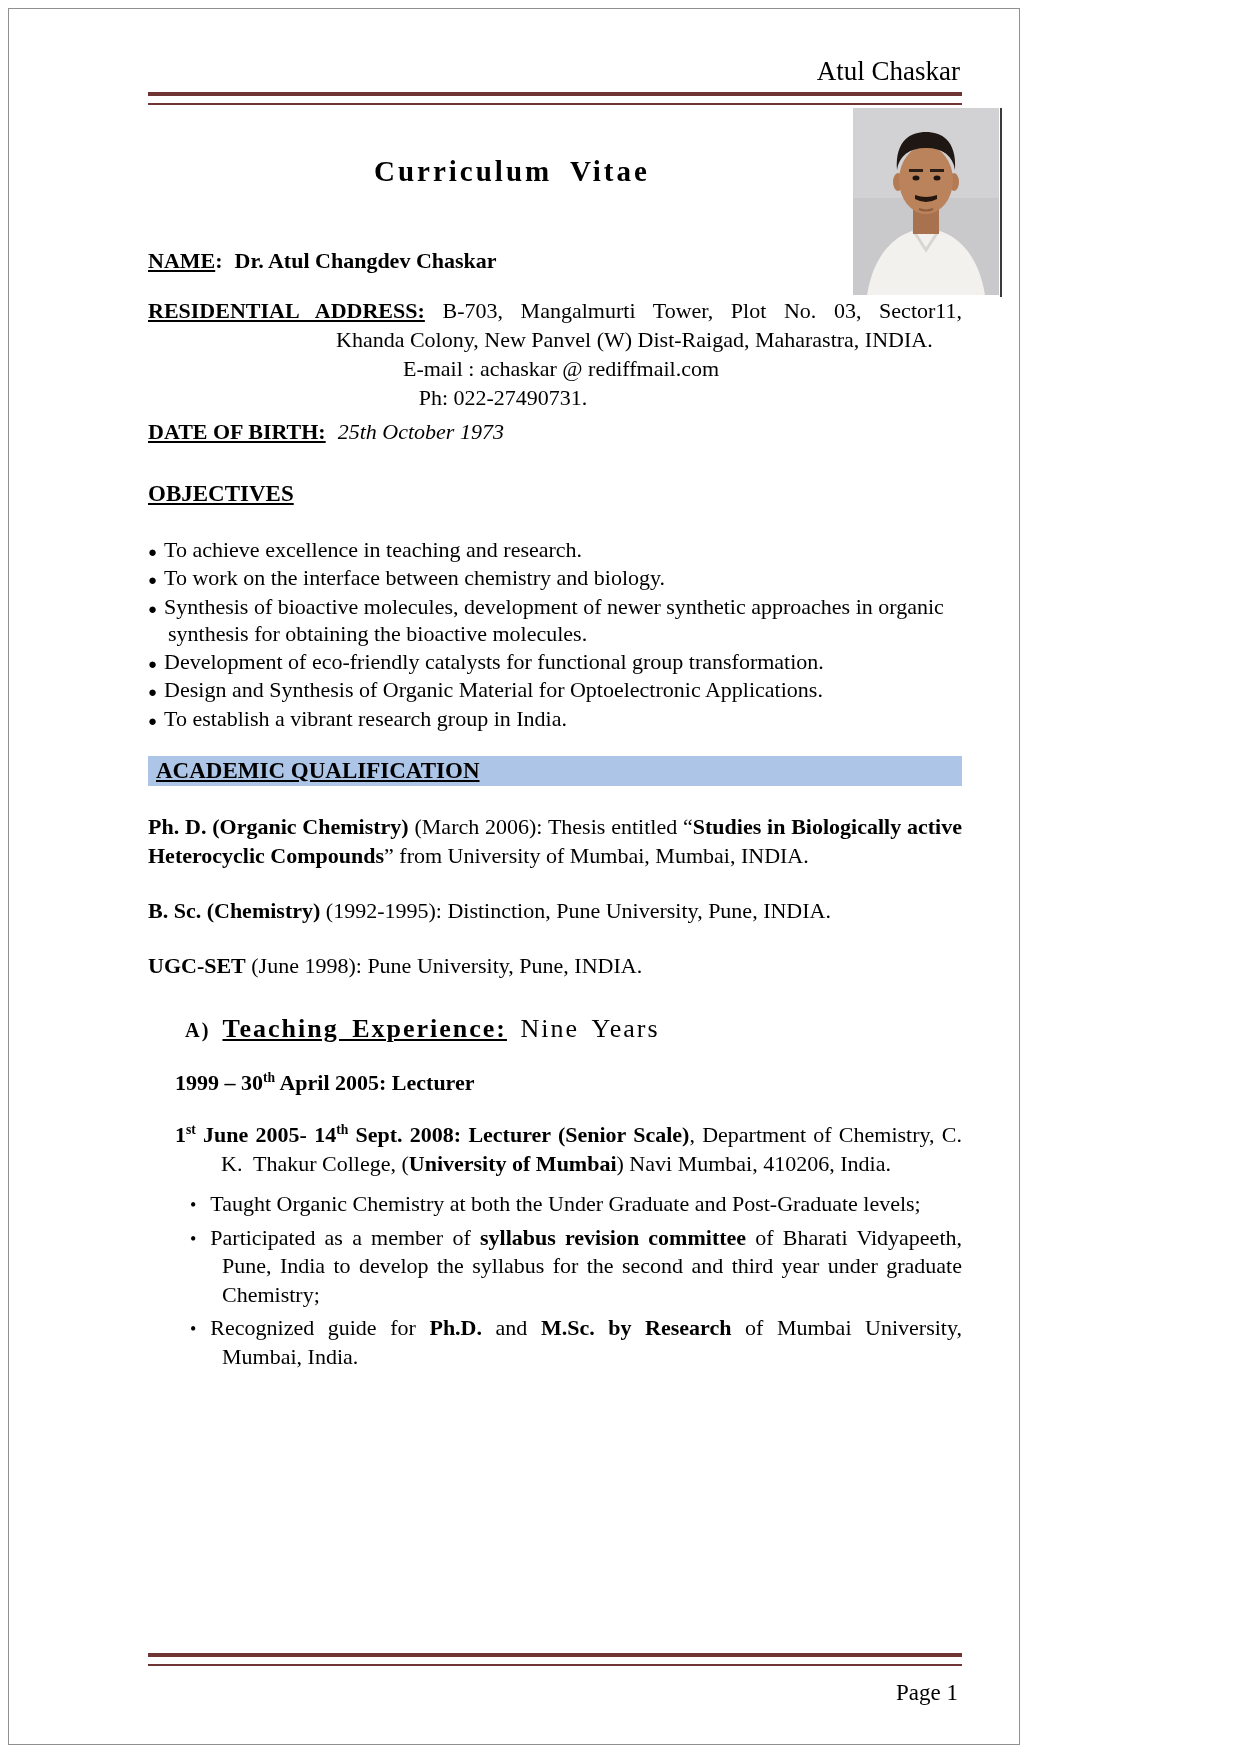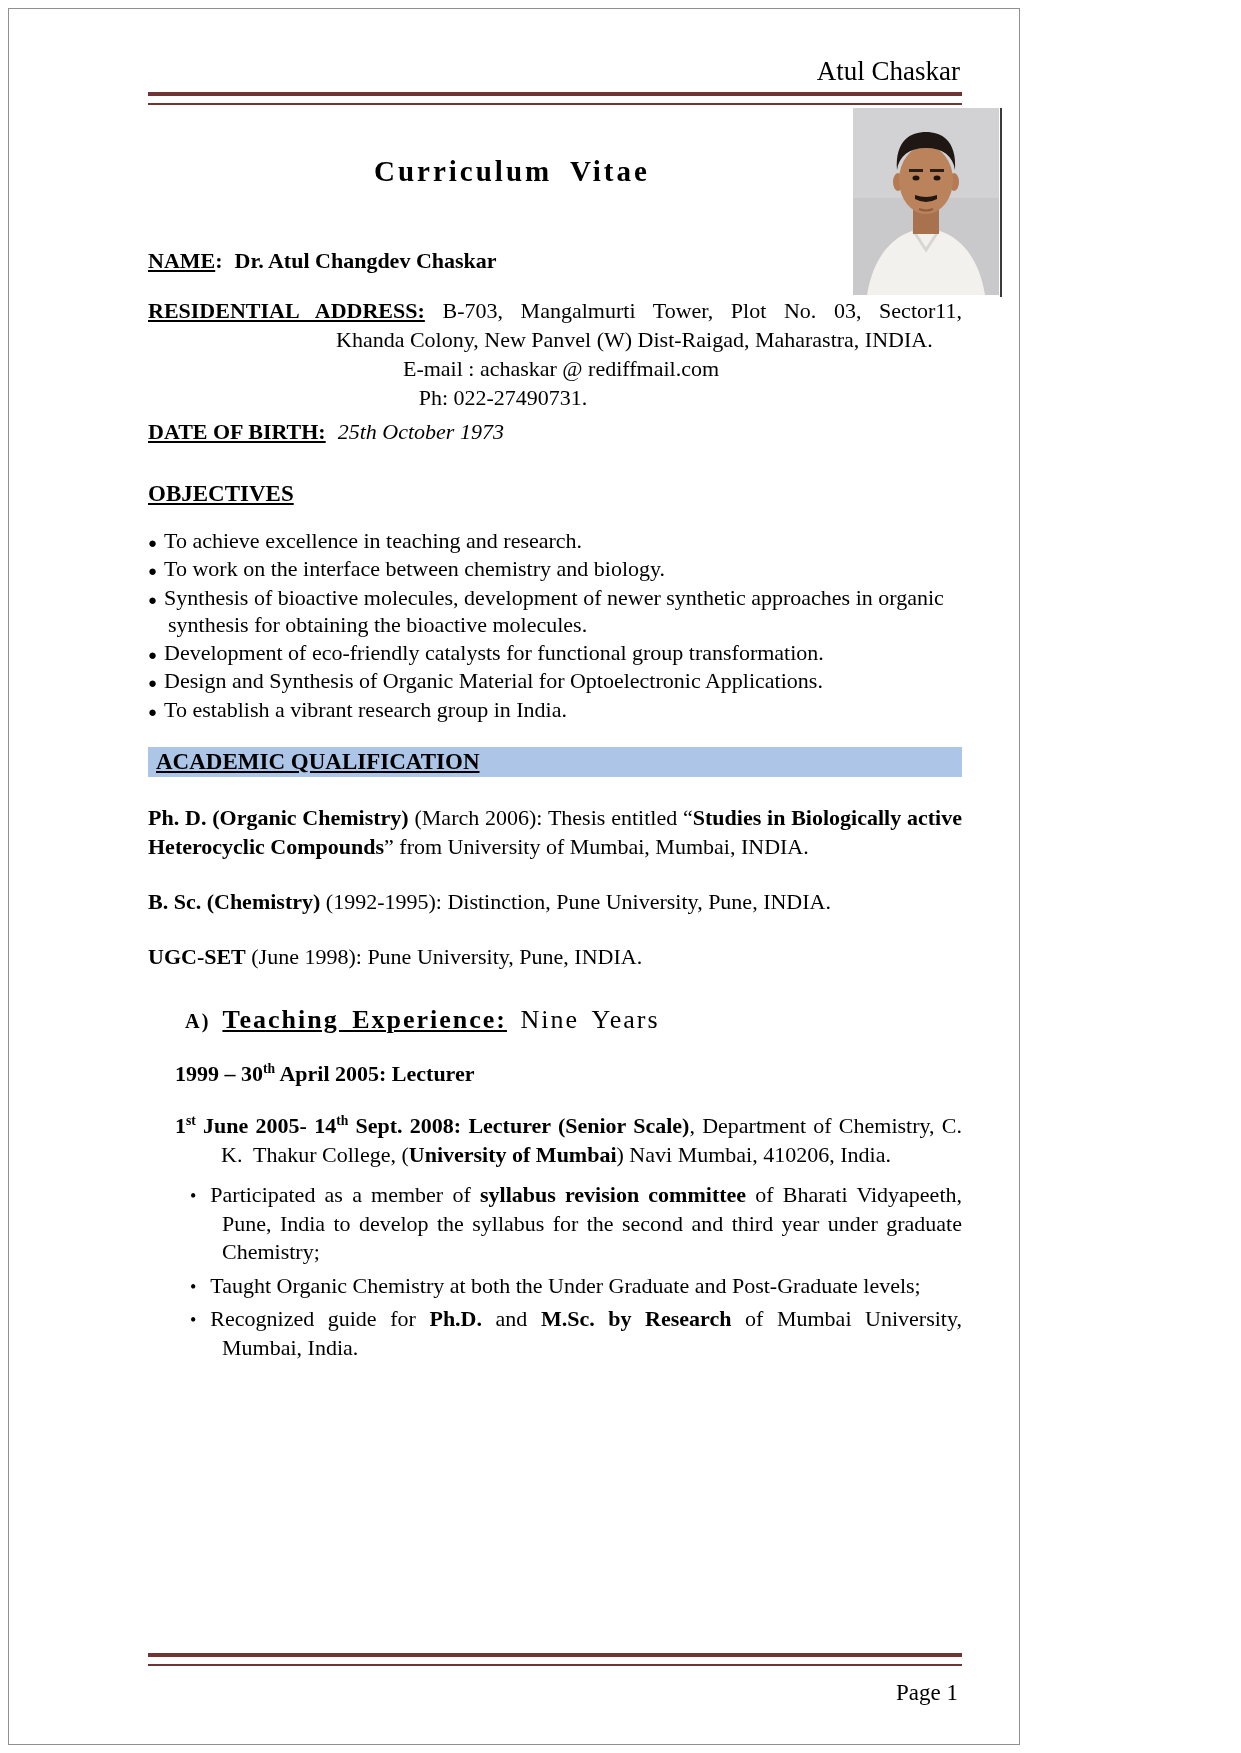--- a/index.html
+++ b/index.html
@@ -42,21 +42,21 @@
   .addr1 { margin-top: 24px; text-align: justify; text-align-last: justify; }
   .addr2 { margin-top: 3px; margin-left: 188px; }
   .addr3 { margin-top: 3px; text-align: center; padding-left: 12px; }
   .addr4 { margin-top: 3px; text-align: center; padding-right: 104px; }
   .dob   { margin-top: 8px; }
   .dob-val { margin-left: 12px; font-style: italic; }
 
   .heading { margin-top: 36px; font-size: 23px; font-weight: bold; text-decoration: underline; }
 
   ul { list-style: none; }
-  .objectives { margin-top: 20px; line-height: 1.24; }
+  .objectives { margin-top: 29px; line-height: 1.24; }
   .objectives li { padding-left: 20px; text-indent: -20px; margin-bottom: 1px; }
   .objectives .bullet { font-size: 15px; margin-right: 7px; }
 
   .section-bar { margin-top: 24px; background: #adc5e6; font-size: 23px; font-weight: normal; padding: 2px 8px; }
   .section-bar .bar-text { font-weight: bold; text-decoration: underline; }
 
   .para { margin-top: 26px; line-height: 1.32; text-align: justify; }
 
   .exp-title { margin-top: 34px; margin-left: 37px; font-size: 26px; letter-spacing: 2px; word-spacing: 5px; }
   .period1 { margin-top: 26px; margin-left: 27px; }
@@ -134,22 +134,22 @@
     <p class="para"><span class="b">UGC-SET</span><span> (June 1998): Pune University, Pune, INDIA.</span></p>
 
 
     <p class="exp-title"><span class="b sm">A) </span><span class="b u">Teaching Experience:</span><span> Nine Years</span></p>
 
     <p class="period1"><span class="b">1999 – 30</span><sup class="b">th</sup><span class="b"> April 2005: Lecturer</span></p>
 
     <p class="period2"><span class="b">1</span><sup class="b">st</sup><span class="b"> June 2005- 14</span><sup class="b">th</sup><span class="b"> Sept. 2008: Lecturer (Senior Scale)</span><span>, Department of Chemistry, C. K.&nbsp; Thakur College, (</span><span class="b">University of Mumbai</span><span>) Navi Mumbai, 410206, India.</span></p>
 
     <ul class="exp-bullets">
+      <li><span class="bullet">•</span><span><span>Taught Organic Chemistry at both the Under Graduate and Post-Graduate levels;</span></span></li>
       <li><span class="bullet">•</span><span><span>Participated as a member of </span><span class="b">syllabus revision committee</span><span> of Bharati Vidyapeeth, Pune, India to develop the syllabus for the second and third year under graduate Chemistry;</span></span></li>
-      <li><span class="bullet">•</span><span><span>Taught Organic Chemistry at both the Under Graduate and Post-Graduate levels;</span></span></li>
       <li><span class="bullet">•</span><span><span>Recognized guide for </span><span class="b">Ph.D.</span><span> and </span><span class="b">M.Sc. by Research</span><span> of Mumbai University, Mumbai, India.</span></span></li>
     </ul>
 
   </div>
 
   <div class="footer">
     <div class="double-rule"></div>
     <div class="page-number">Page 1</div>
   </div>
 </div>

